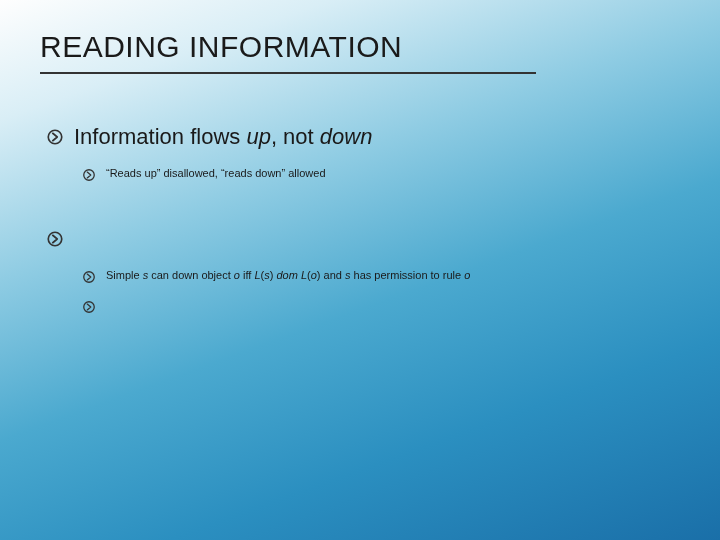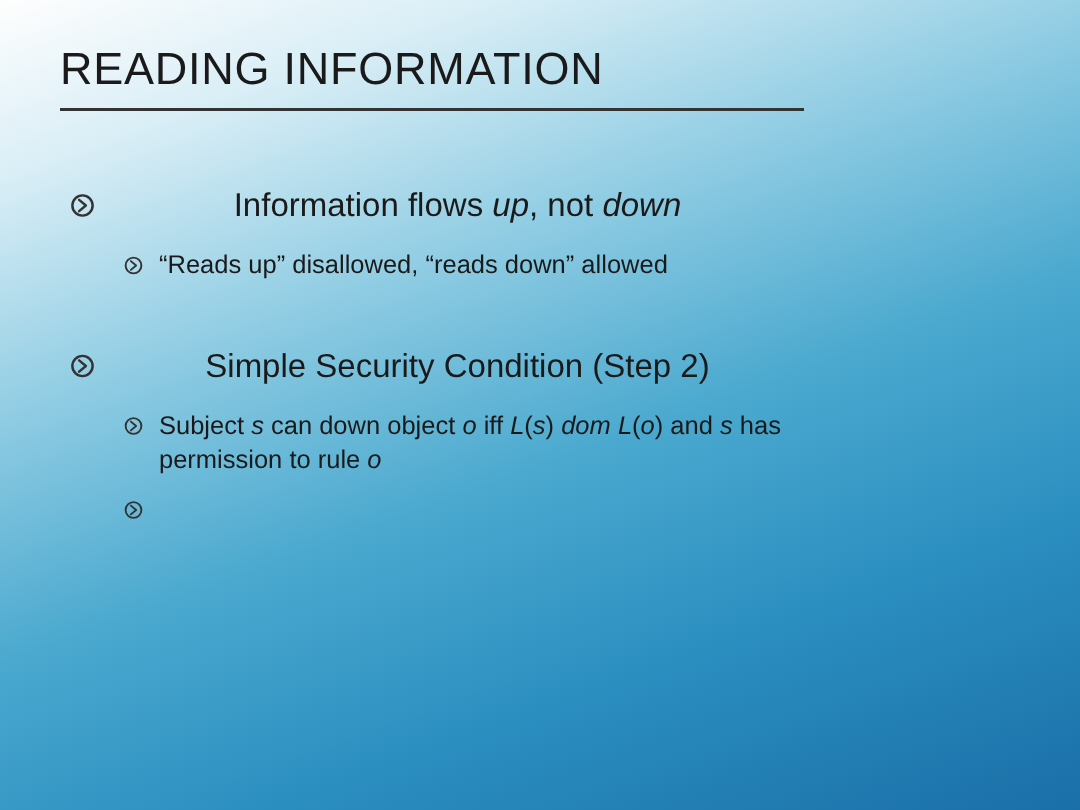--- a/index.html
+++ b/index.html
@@ -22,26 +22,25 @@
     border-top: 2.5px solid #333;
     margin-bottom: 50px;
     width: 100%;
   }
   .content { padding-left: 6px; }
   .l1 {
     display: flex;
     align-items: flex-start;
     font-size: 22px;
     margin-bottom: 14px;
-    text-align: center;
   }
   .l2 {
     display: flex;
     align-items: flex-start;
-    font-size: 17px;
+    font-size: 11px;
     margin-left: 36px;
     margin-bottom: 10px;
     line-height: 1.35;
   }
   .spacer { height: 30px; }
   .bullet-icon {
     flex: 0 0 auto;
     margin-right: 10px;
     margin-top: 2px;
   }
@@ -86,32 +85,31 @@
 
     <div class="spacer"></div>
 
     <div class="l1">
       <span class="bullet-icon">
         <svg viewBox="0 0 24 24">
             <circle class="ring" cx="12" cy="12" r="9"></circle>
             <path class="arrow" d="M9 7 L15 12 L9 17"></path>
           </svg>
       </span>
-      <span class="txt">Simple Security Condition (Step 2)</span>
     </div>
 
     <div class="l2">
       <span class="bullet-icon">
         <svg viewBox="0 0 24 24">
             <circle class="ring" cx="12" cy="12" r="9"></circle>
             <path class="arrow" d="M9 7 L15 12 L9 17"></path>
           </svg>
       </span>
       <span class="txt">
-        <span>Subject </span><span class="ital">s</span><span> can down object </span><span class="ital">o</span><span> iff </span><span class="ital">L</span><span>(</span><span class="ital">s</span><span>) </span><span class="ital">dom L</span><span>(</span><span class="ital">o</span><span>) and </span><span class="ital">s</span><span> has permission to rule </span><span class="ital">o</span>
+        <span>Simple </span><span class="ital">s</span><span> can down object </span><span class="ital">o</span><span> iff </span><span class="ital">L</span><span>(</span><span class="ital">s</span><span>) </span><span class="ital">dom L</span><span>(</span><span class="ital">o</span><span>) and </span><span class="ital">s</span><span> has permission to rule </span><span class="ital">o</span>
       </span>
     </div>
 
     <div class="l2">
       <span class="bullet-icon">
         <svg viewBox="0 0 24 24">
             <circle class="ring" cx="12" cy="12" r="9"></circle>
             <path class="arrow" d="M9 7 L15 12 L9 17"></path>
           </svg>
       </span>

